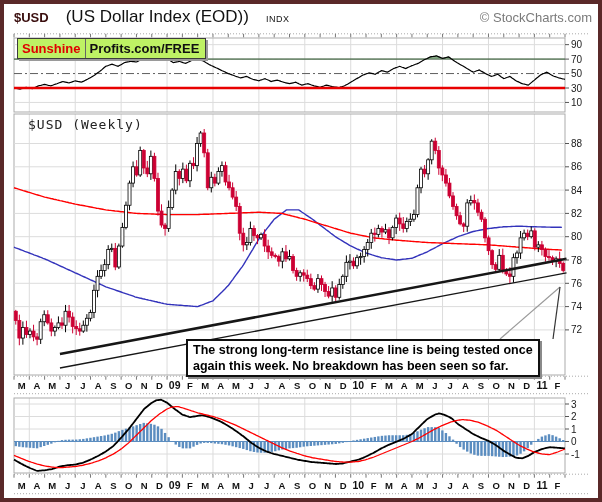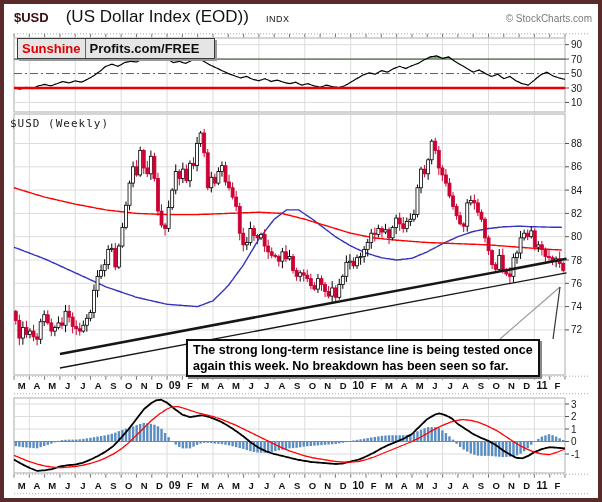--- a/index.html
+++ b/index.html
@@ -3,30 +3,30 @@
 <meta charset="utf-8">
 <style>
   html,body{margin:0;padding:0;background:#fff;}
   body{width:602px;height:502px;font-family:"Liberation Sans",sans-serif;}
   .frame{position:relative;width:594px;height:494px;border:4px solid #5A2929;background:#fff;overflow:hidden;}
   svg{position:absolute;left:0;top:0;}
   .hdr1{position:absolute;left:10px;top:3px;width:578px;display:flex;align-items:baseline;gap:17px;}
   .sym{font-weight:bold;font-size:13px;color:#3a0e0e;}
   .nm{font-size:17px;color:#111;}
   .exch{font-size:9px;color:#111;letter-spacing:.5px;}
-  .copy{margin-left:auto;font-size:10px;color:#7a7a7a;}
+  .copy{margin-left:auto;font-size:13px;color:#7a7a7a;}
   .hdr2{position:absolute;left:10px;top:17px;width:578px;display:flex;align-items:baseline;font-size:11px;color:#111;}
   .quote{margin-left:auto;display:flex;align-items:baseline;gap:5px;padding-right:2px;}
   .ql{font-weight:bold;color:#000;}
   .qv{color:#3d3d3d;}
   .arrow{color:#8B2323;font-size:9px;position:relative;top:-1px;}
-  .wm{position:absolute;left:13px;top:34px;height:19px;background:#e5e5e5;border:1px solid #3c3c3c;box-shadow:2px 2px 0 #9a9a9a;display:flex;align-items:center;font-weight:bold;font-size:13px;z-index:3;}
+  .wm{position:absolute;left:13px;top:34px;height:19px;background:#bef264;border:1px solid #3c3c3c;box-shadow:2px 2px 0 #9a9a9a;display:flex;align-items:center;font-weight:bold;font-size:13px;z-index:3;}
   .wm-s1{color:#E00000;padding:0 4px;border-right:1px solid #666;height:100%;display:flex;align-items:center;}
-  .wm-s2{color:#101010;padding:0 15px 0 4px;}
-  .plabel{position:absolute;left:6px;top:113px;font-family:"DejaVu Sans Mono",monospace;font-size:11px;letter-spacing:1px;color:#222;z-index:3;}
+  .wm-s2{color:#101010;padding:0 6px 0 4px;}
+  .plabel{position:absolute;left:24px;top:113px;font-family:"DejaVu Sans Mono",monospace;font-size:13px;letter-spacing:1px;color:#222;z-index:3;}
   .callout{position:absolute;left:182px;top:335px;background:#fff;border:2px solid #101010;box-shadow:2px 2px 0 #8a8a8a;padding:1px 5px;font-weight:bold;font-size:12.5px;line-height:16px;white-space:nowrap;color:#000;z-index:3;}
 </style>
 </head>
 <body>
 
 <div class="frame">
 
   <svg id="chart-svg" width="594" height="494" viewBox="4 4 594 494">
       <g>
         <line x1="29.305555555555557" y1="38" x2="29.305555555555557" y2="112" stroke="#DCDCDC" stroke-width="1"></line>

